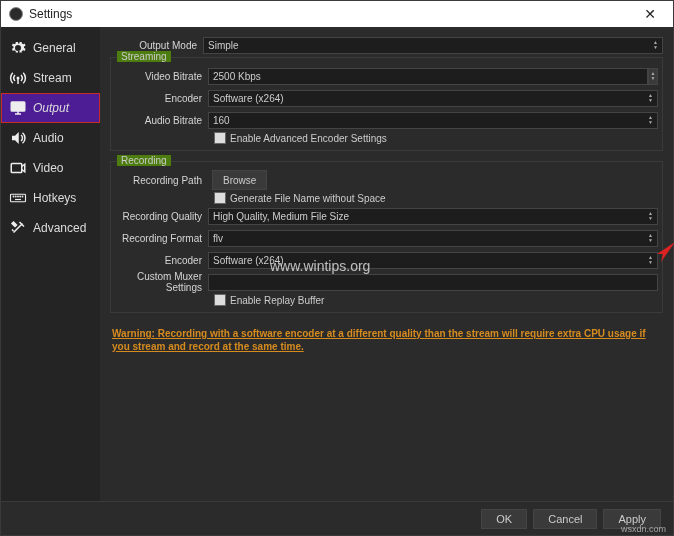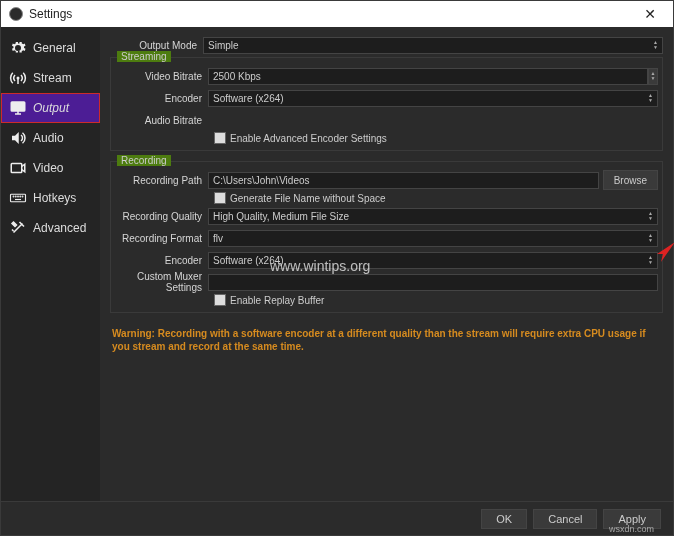--- a/index.html
+++ b/index.html
@@ -22,25 +22,25 @@
 .field { flex: 1; height: 17px; background: #1d1d1d; border: 1px solid #444; color: #ccc; font-size: 10px; padding: 0 4px; display: flex; align-items: center; position: relative; }
 .spin { width: 10px; height: 17px; background: #3a3a3a; border: 1px solid #444; display: flex; flex-direction: column; justify-content: center; align-items: center; }
 .spin-arrow { color: #aaa; font-size: 5px; line-height: 5px; }
 .dropdown-arrow { position: absolute; right: 4px; display: flex; flex-direction: column; font-size: 5px; color: #aaa; line-height: 5px; }
 .groupbox { border: 1px solid #3a3a3a; margin-bottom: 10px; padding: 8px 4px 4px 4px; position: relative; }
 .group-title { position: absolute; top: -7px; left: 6px; background: #4d7c0f; color: #ccc; font-size: 10px; padding: 0 4px; }
 .checkbox-row { display: flex; align-items: flex-end; padding-left: 99px; margin-bottom: 2px; }
 .checkbox { width: 12px; height: 12px; background: #ddd; border: 1px solid #666; margin-right: 4px; cursor: pointer; }
 .checkbox-label { color: #ccc; font-size: 10px; }
 .browse-btn { background: #3a3a3a; border: 1px solid #444; color: #ccc; font-size: 10px; height: 17px; padding: 9px 10px; margin-left: 4px; cursor: pointer; display: flex; align-items: center; }
-.warning { color: #d68b1f; font-size: 10px; font-weight: bold; line-height: 1.3; padding: 4px 2px; }
+.warning { color: #d68b1f; font-size: 10px; font-weight: bold; line-height: 1.3; padding: 4px 2px; text-decoration: underline; }
 .footer { height: 34px; border-top: 1px solid #3a3a3a; display: flex; justify-content: flex-end; align-items: center; gap: 6px; padding: 0 12px; background: #2b2b2b; }
 .btn { background: #3a3a3a; border: 1px solid #444; color: #ccc; font-size: 11px; padding: 3px 14px; cursor: pointer; }
 .watermark { position: absolute; top: 258px; left: 270px; color: rgba(255,255,255,0.7); font-size: 14px; pointer-events: none; z-index: 10; }
-.watermark2 { position: absolute; bottom: 2px; right: 20px; color: rgba(255,255,255,0.55); font-size: 9px; pointer-events: none; z-index: 10; }
+.watermark2 { position: absolute; bottom: 2px; right: 8px; color: rgba(255,255,255,0.55); font-size: 9px; pointer-events: none; z-index: 10; }
 .red-arrow { position: absolute; top: 240px; left: 653px; z-index: 20; pointer-events: none; }
 .spacer { flex: 1; }
 </style>
 </head>
 <body>
 
 <div class="window">
   <div class="titlebar">
     <div class="titlebar-left">
       <div class="title-icon"></div>
@@ -146,34 +146,35 @@
         </div>
         <div class="row">
           <div class="label">Encoder</div>
           <div class="field">
             <span>Software (x264)</span>
             <span class="dropdown-arrow">▲<br>▼</span>
           </div>
         </div>
         <div class="row">
           <div class="label">Audio Bitrate</div>
+          <div class="field">
+            <span>160</span>
+            <span class="dropdown-arrow">▲<br>▼</span>
+          </div>
         </div>
         <div class="checkbox-row">
           <div class="checkbox"></div>
           <span class="checkbox-label">Enable Advanced Encoder Settings</span>
         </div>
       </div>
 
       <div class="groupbox">
         <div class="group-title">Recording</div>
         <div class="row">
           <div class="label">Recording Path</div>
-          <div class="field">
-              <span>C:\Users\John\Videos</span>
-            </div>
           <div class="browse-btn">
               <span>Browse</span>
             </div>
         </div>
         <div class="checkbox-row">
           <div class="checkbox"></div>
           <span class="checkbox-label">Generate File Name without Space</span>
         </div>
         <div class="row">
           <div class="label">Recording Quality</div>

